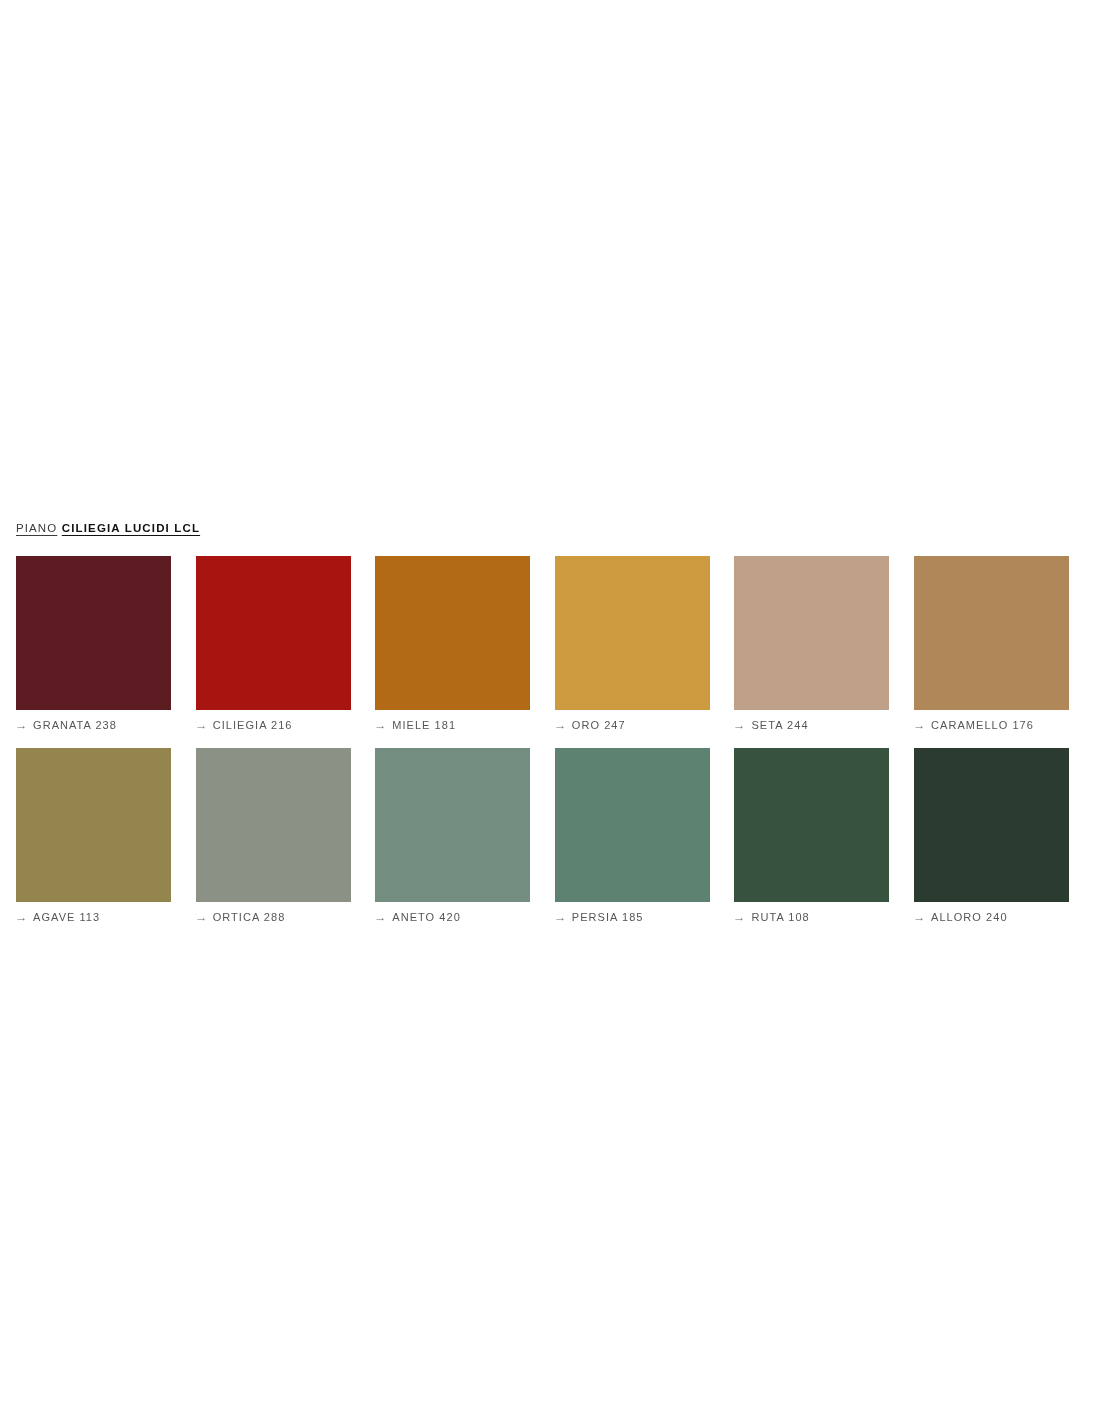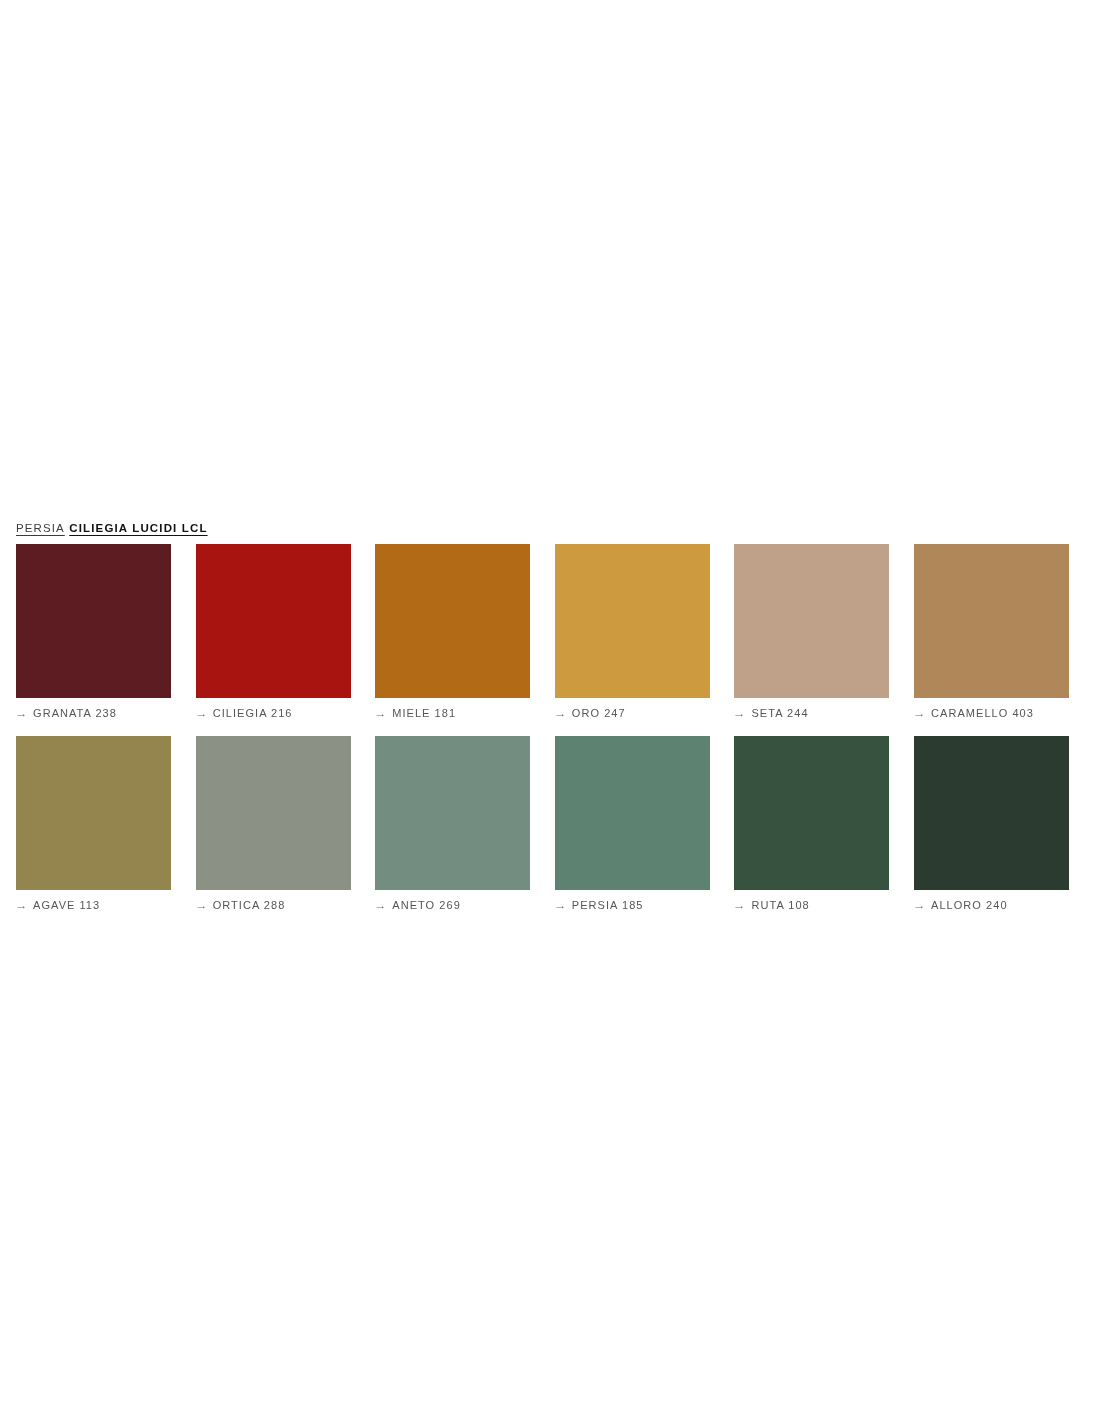--- a/index.html
+++ b/index.html
@@ -52,21 +52,21 @@
     font-weight: 700;
     color: #111111;
     text-decoration: underline;
     text-underline-offset: 3px;
     display: inline-block;
     line-height: 14px;
   }
 
   
   .swatch-grid {
-    margin-top: 8px;
+    margin-top: 20px;
     display: grid;
     grid-template-columns: repeat(6, 155px);
     column-gap: 24.6px;
     row-gap: 0px;
   }
 
   .swatch-cell {
     width: 155px;
     margin-bottom: 16px;
   }
@@ -95,21 +95,21 @@
     font-size: 11px;
     transform: scaleX(1.15);
   }
 </style>
 </head>
 <body>
 
 <div class="page">
   <div class="content">
 
-    <a class="breadcrumb">PERSIA</a>
+    <a class="breadcrumb">PIANO</a>
 
     <div class="section-title">CILIEGIA LUCIDI LCL</div>
 
     <div class="swatch-grid">
         <div class="swatch-cell">
           <div class="swatch-chip" style="background: rgb(92, 28, 34);"></div>
           <div class="swatch-label"><span class="arrow-glyph">→</span><span>GRANATA 238</span></div>
         </div>
         <div class="swatch-cell">
           <div class="swatch-chip" style="background: rgb(168, 20, 16);"></div>
@@ -122,33 +122,33 @@
         <div class="swatch-cell">
           <div class="swatch-chip" style="background: rgb(206, 154, 63);"></div>
           <div class="swatch-label"><span class="arrow-glyph">→</span><span>ORO 247</span></div>
         </div>
         <div class="swatch-cell">
           <div class="swatch-chip" style="background: rgb(191, 161, 137);"></div>
           <div class="swatch-label"><span class="arrow-glyph">→</span><span>SETA 244</span></div>
         </div>
         <div class="swatch-cell">
           <div class="swatch-chip" style="background: rgb(175, 135, 88);"></div>
-          <div class="swatch-label"><span class="arrow-glyph">→</span><span>CARAMELLO 403</span></div>
+          <div class="swatch-label"><span class="arrow-glyph">→</span><span>CARAMELLO 176</span></div>
         </div>
         <div class="swatch-cell">
           <div class="swatch-chip" style="background: rgb(148, 133, 79);"></div>
           <div class="swatch-label"><span class="arrow-glyph">→</span><span>AGAVE 113</span></div>
         </div>
         <div class="swatch-cell">
           <div class="swatch-chip" style="background: rgb(139, 145, 132);"></div>
           <div class="swatch-label"><span class="arrow-glyph">→</span><span>ORTICA 288</span></div>
         </div>
         <div class="swatch-cell">
           <div class="swatch-chip" style="background: rgb(115, 141, 128);"></div>
-          <div class="swatch-label"><span class="arrow-glyph">→</span><span>ANETO 269</span></div>
+          <div class="swatch-label"><span class="arrow-glyph">→</span><span>ANETO 420</span></div>
         </div>
         <div class="swatch-cell">
           <div class="swatch-chip" style="background: rgb(93, 130, 113);"></div>
           <div class="swatch-label"><span class="arrow-glyph">→</span><span>PERSIA 185</span></div>
         </div>
         <div class="swatch-cell">
           <div class="swatch-chip" style="background: rgb(55, 83, 63);"></div>
           <div class="swatch-label"><span class="arrow-glyph">→</span><span>RUTA 108</span></div>
         </div>
         <div class="swatch-cell">

